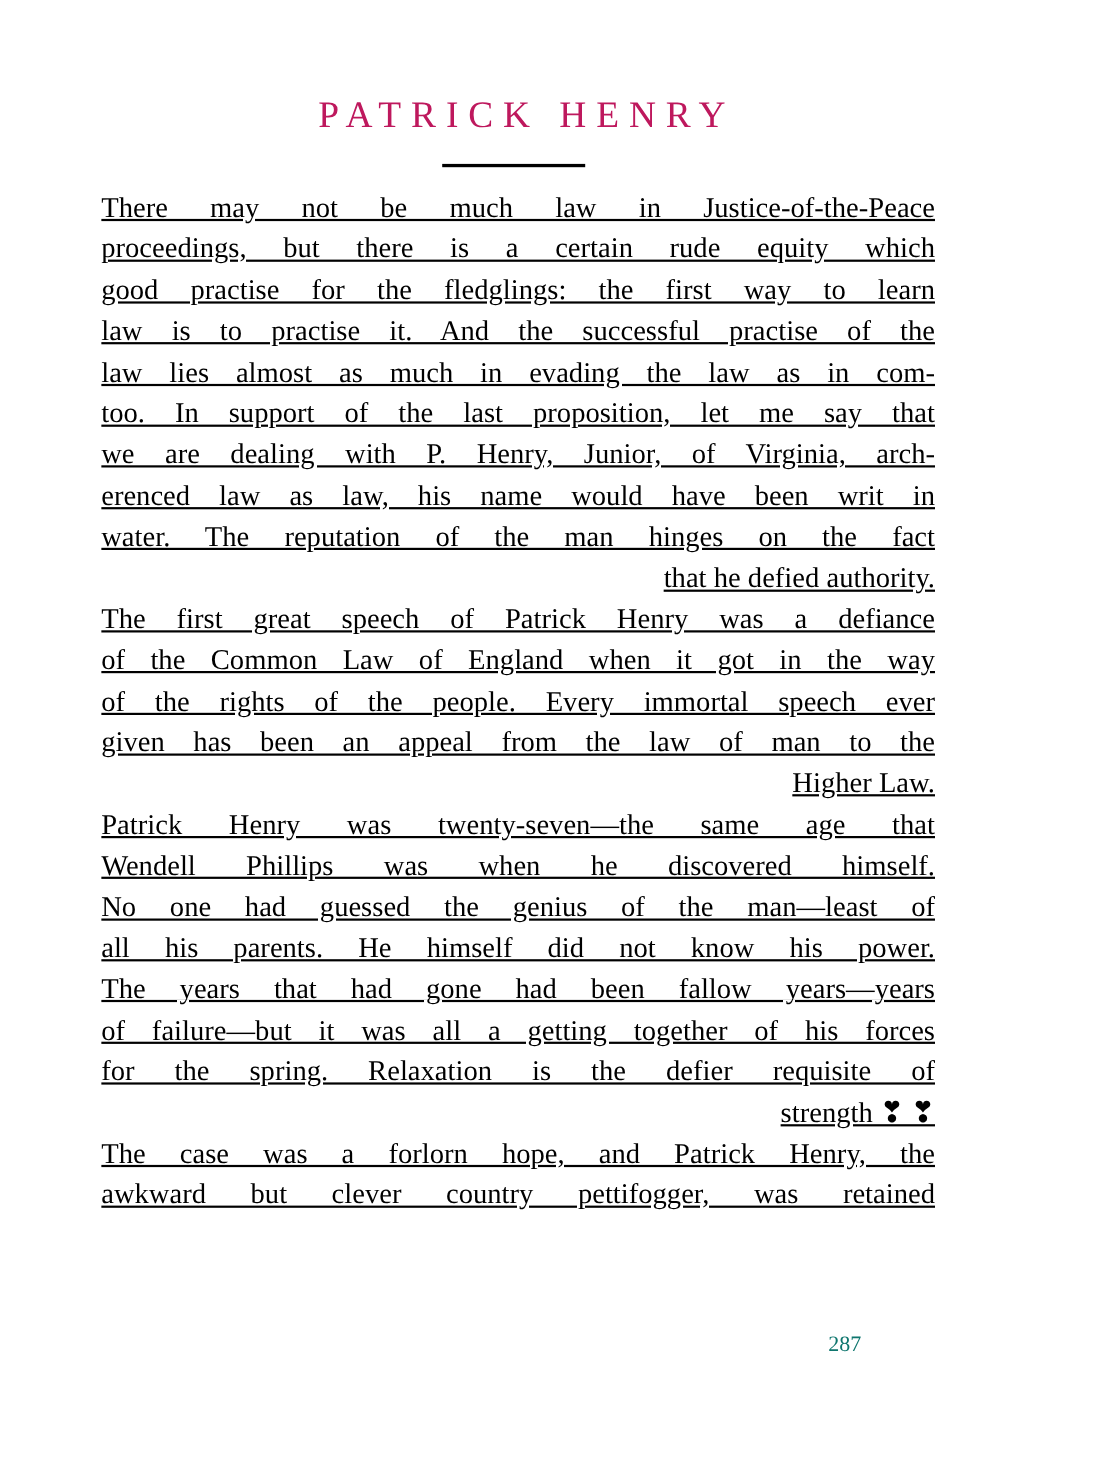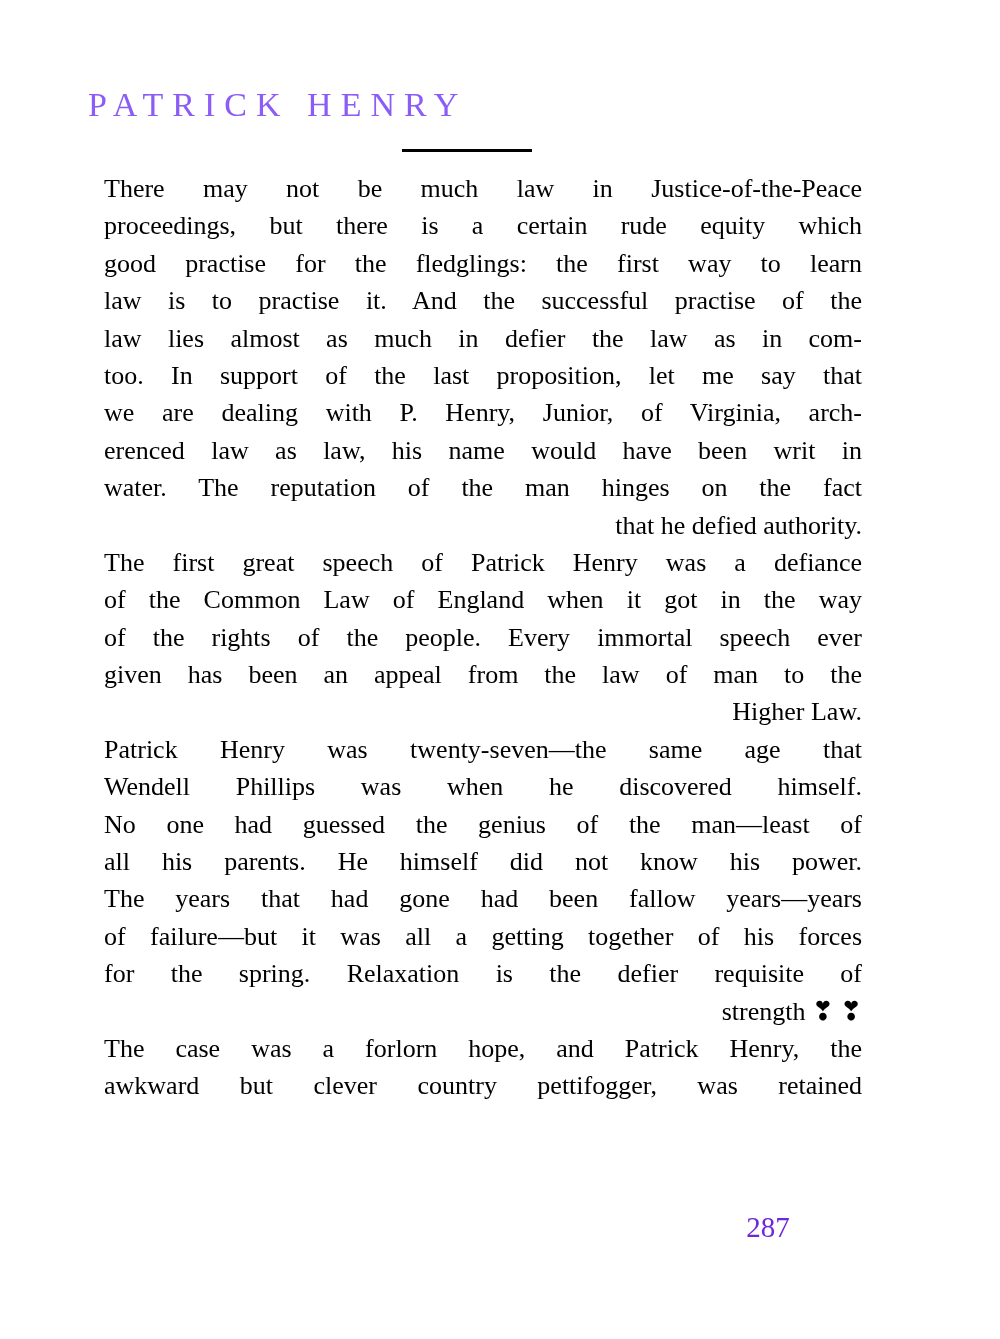--- a/index.html
+++ b/index.html
@@ -19,43 +19,45 @@
   .content {
     position: absolute;
     left: 88px;
     top: 0;
     width: 758px;
     height: 1339px;
   }
   .title {
     position: absolute;
     top: 86px;
-    left: 0;
+    left: 12px;
     width: 100%;
     margin: 0;
+    text-align: center;
     font-size: 34px;
     font-weight: normal;
     letter-spacing: 9px;
     white-space: nowrap;
-    color: #8b5cf6;
+    color: #be185d;
   }
   .title-rule {
     position: absolute;
     top: 149px;
     left: 50%;
     transform: translateX(-50%);
     width: 130px;
     height: 3px;
     background: #000000;
   }
   .body-text {
     position: absolute;
     top: 170px;
-    left: 16px;
+    left: 4px;
     width: 758px;
+    text-decoration: underline;
   }
   .paragraph {
     margin: 0;
     padding: 0;
   }
   .line {
     height: 37.4px;
     line-height: 37.4px;
     font-size: 26px;
     overflow: hidden;
@@ -67,38 +69,38 @@
     white-space: normal;
     text-align: justify;
     text-align-last: justify;
   }
   .page-number {
     position: absolute;
     top: 1211px;
     left: 600px;
     width: 160px;
     text-align: center;
-    font-size: 29px;
-    color: #6d28d9;
+    font-size: 20px;
+    color: #0f766e;
   }
 </style>
 </head>
 <body>
 
 <div class="page">
   <div class="content">
     <h1 class="title">PATRICK HENRY</h1>
     <div class="title-rule"></div>
     <div class="body-text" id="body-text">
         <div class="paragraph">
           <div class="line just">There may not be much law in Justice-of-the-Peace</div>
           <div class="line just">proceedings, but there is a certain rude equity which</div>
           <div class="line just">good practise for the fledglings: the first way to learn</div>
           <div class="line just">law is to practise it. And the successful practise of the</div>
-          <div class="line just">law lies almost as much in defier the law as in com-</div>
+          <div class="line just">law lies almost as much in evading the law as in com-</div>
           <div class="line just">too. In support of the last proposition, let me say that</div>
           <div class="line just">we are dealing with P. Henry, Junior, of Virginia, arch-</div>
           <div class="line just">erenced law as law, his name would have been writ in</div>
           <div class="line just">water. The reputation of the man hinges on the fact</div>
           <div class="line">that he defied authority.</div>
         </div>
         <div class="paragraph">
           <div class="line just">The first great speech of Patrick Henry was a defiance</div>
           <div class="line just">of the Common Law of England when it got in the way</div>
           <div class="line just">of the rights of the people. Every immortal speech ever</div>

